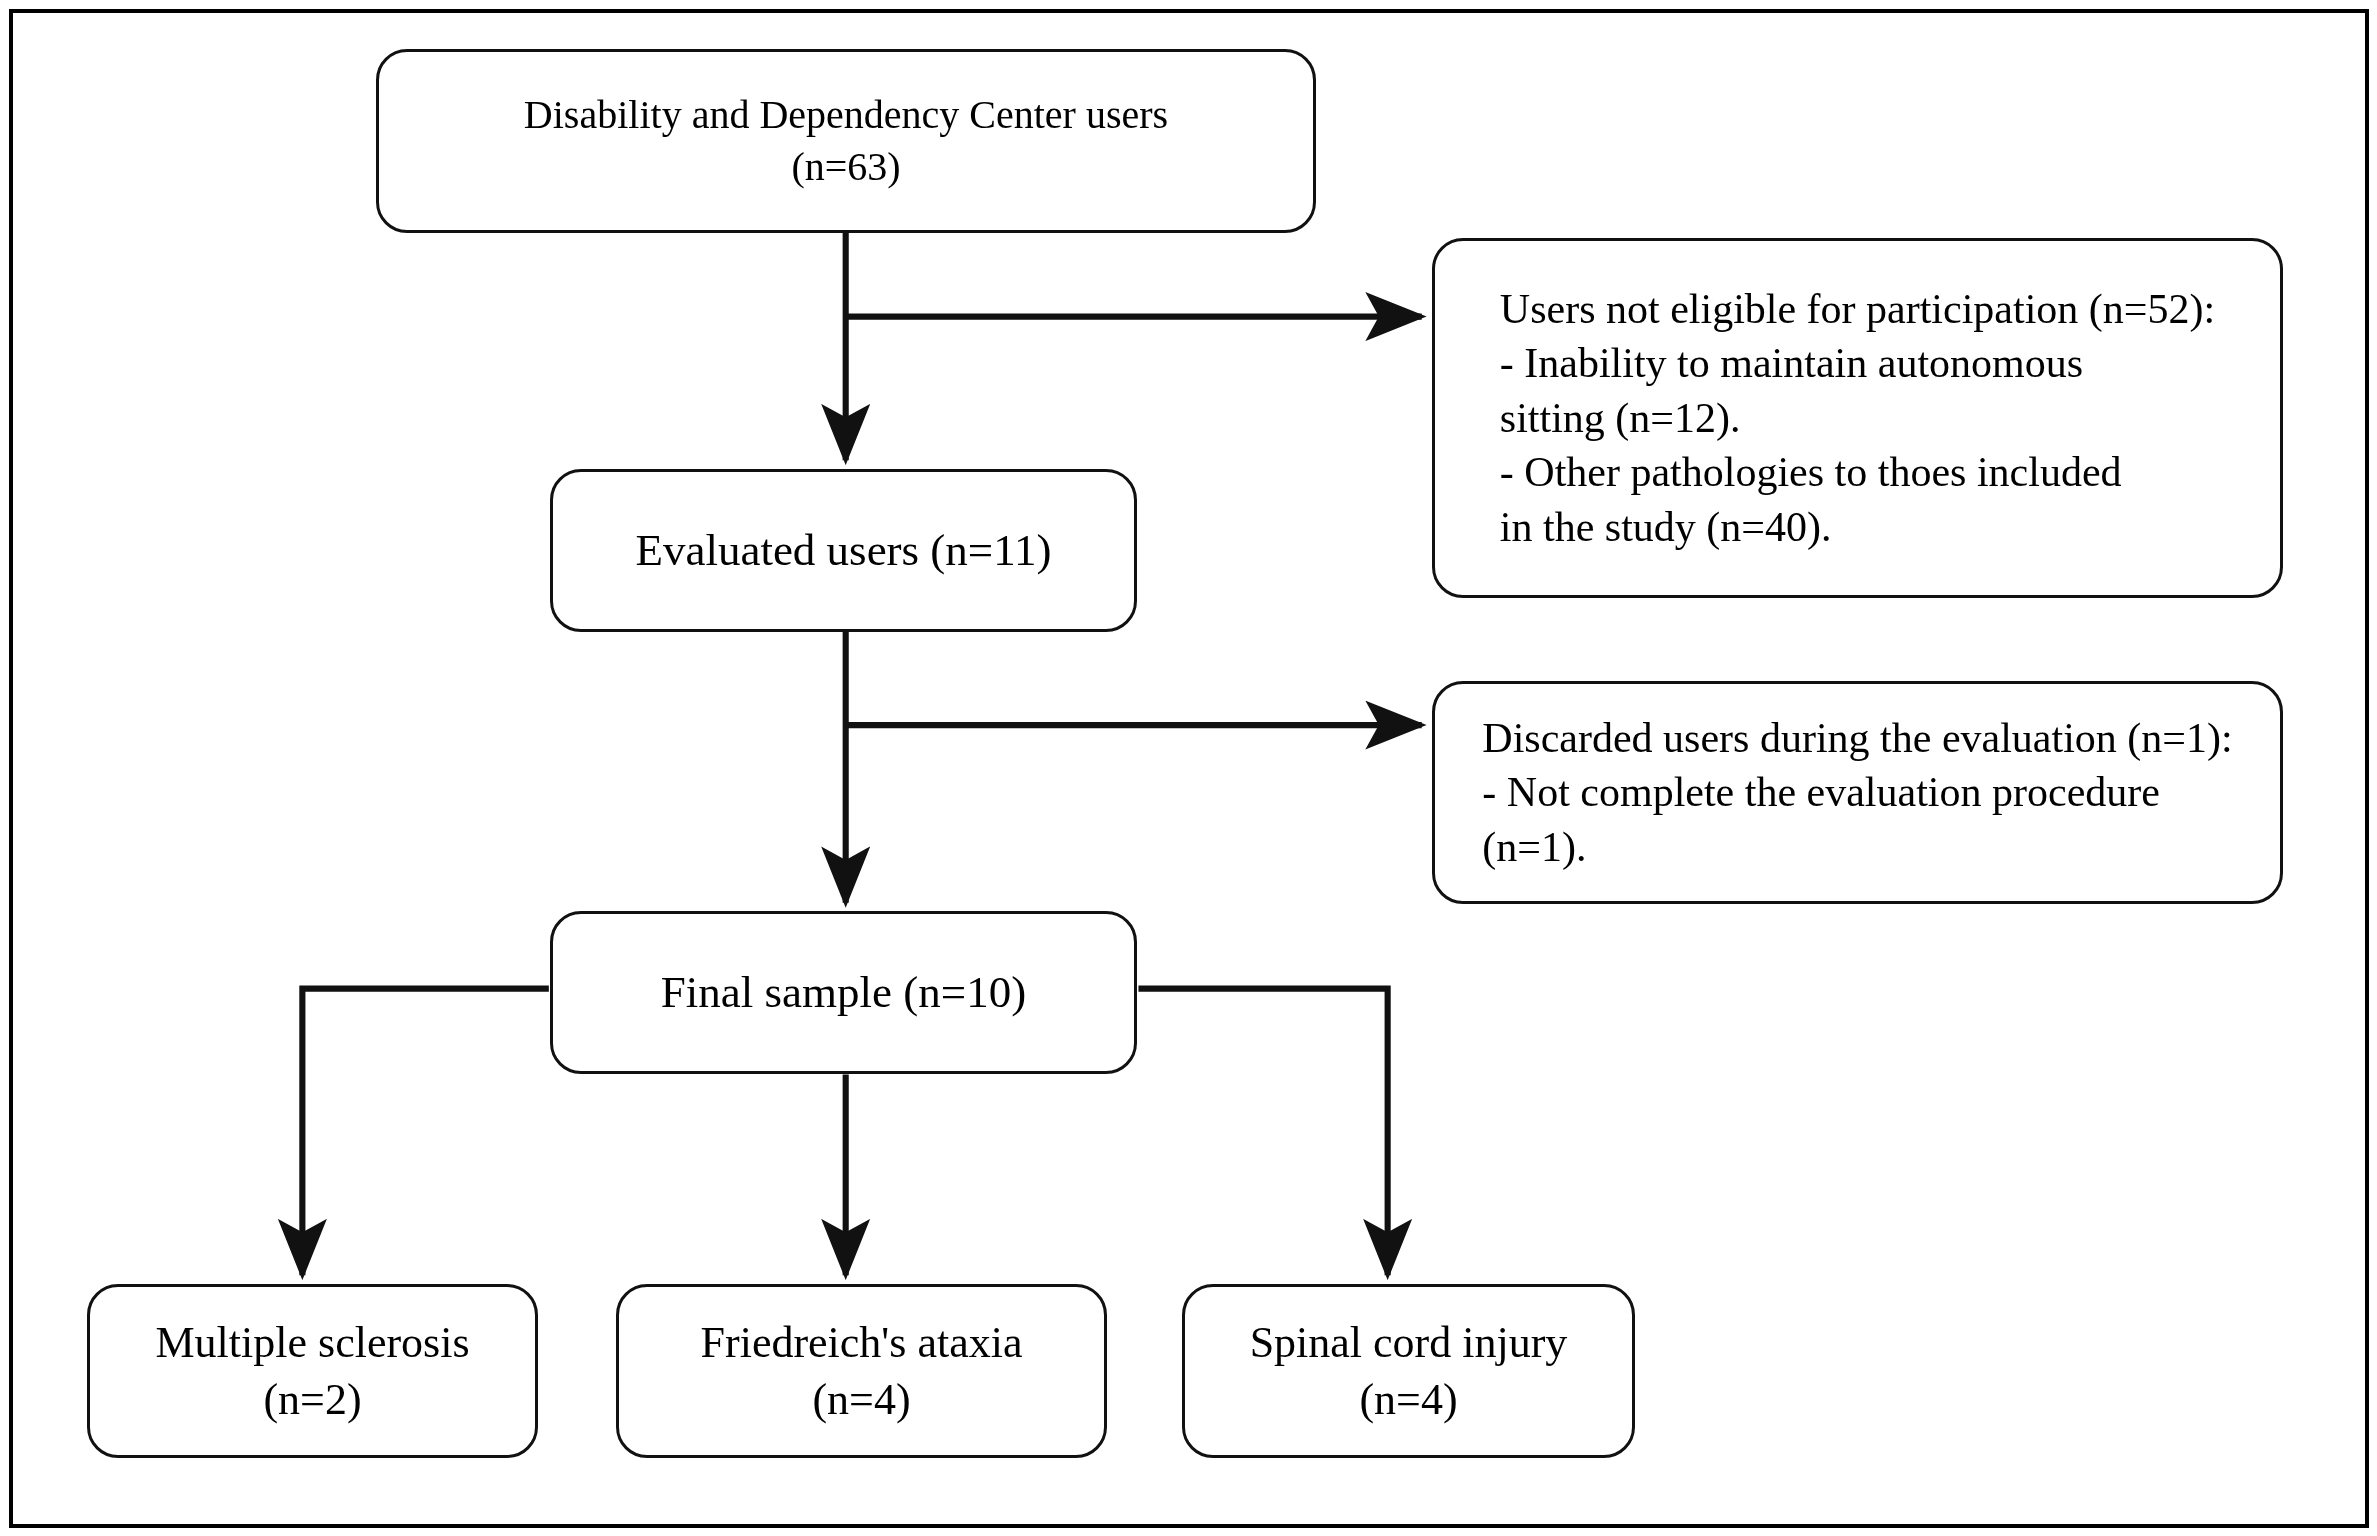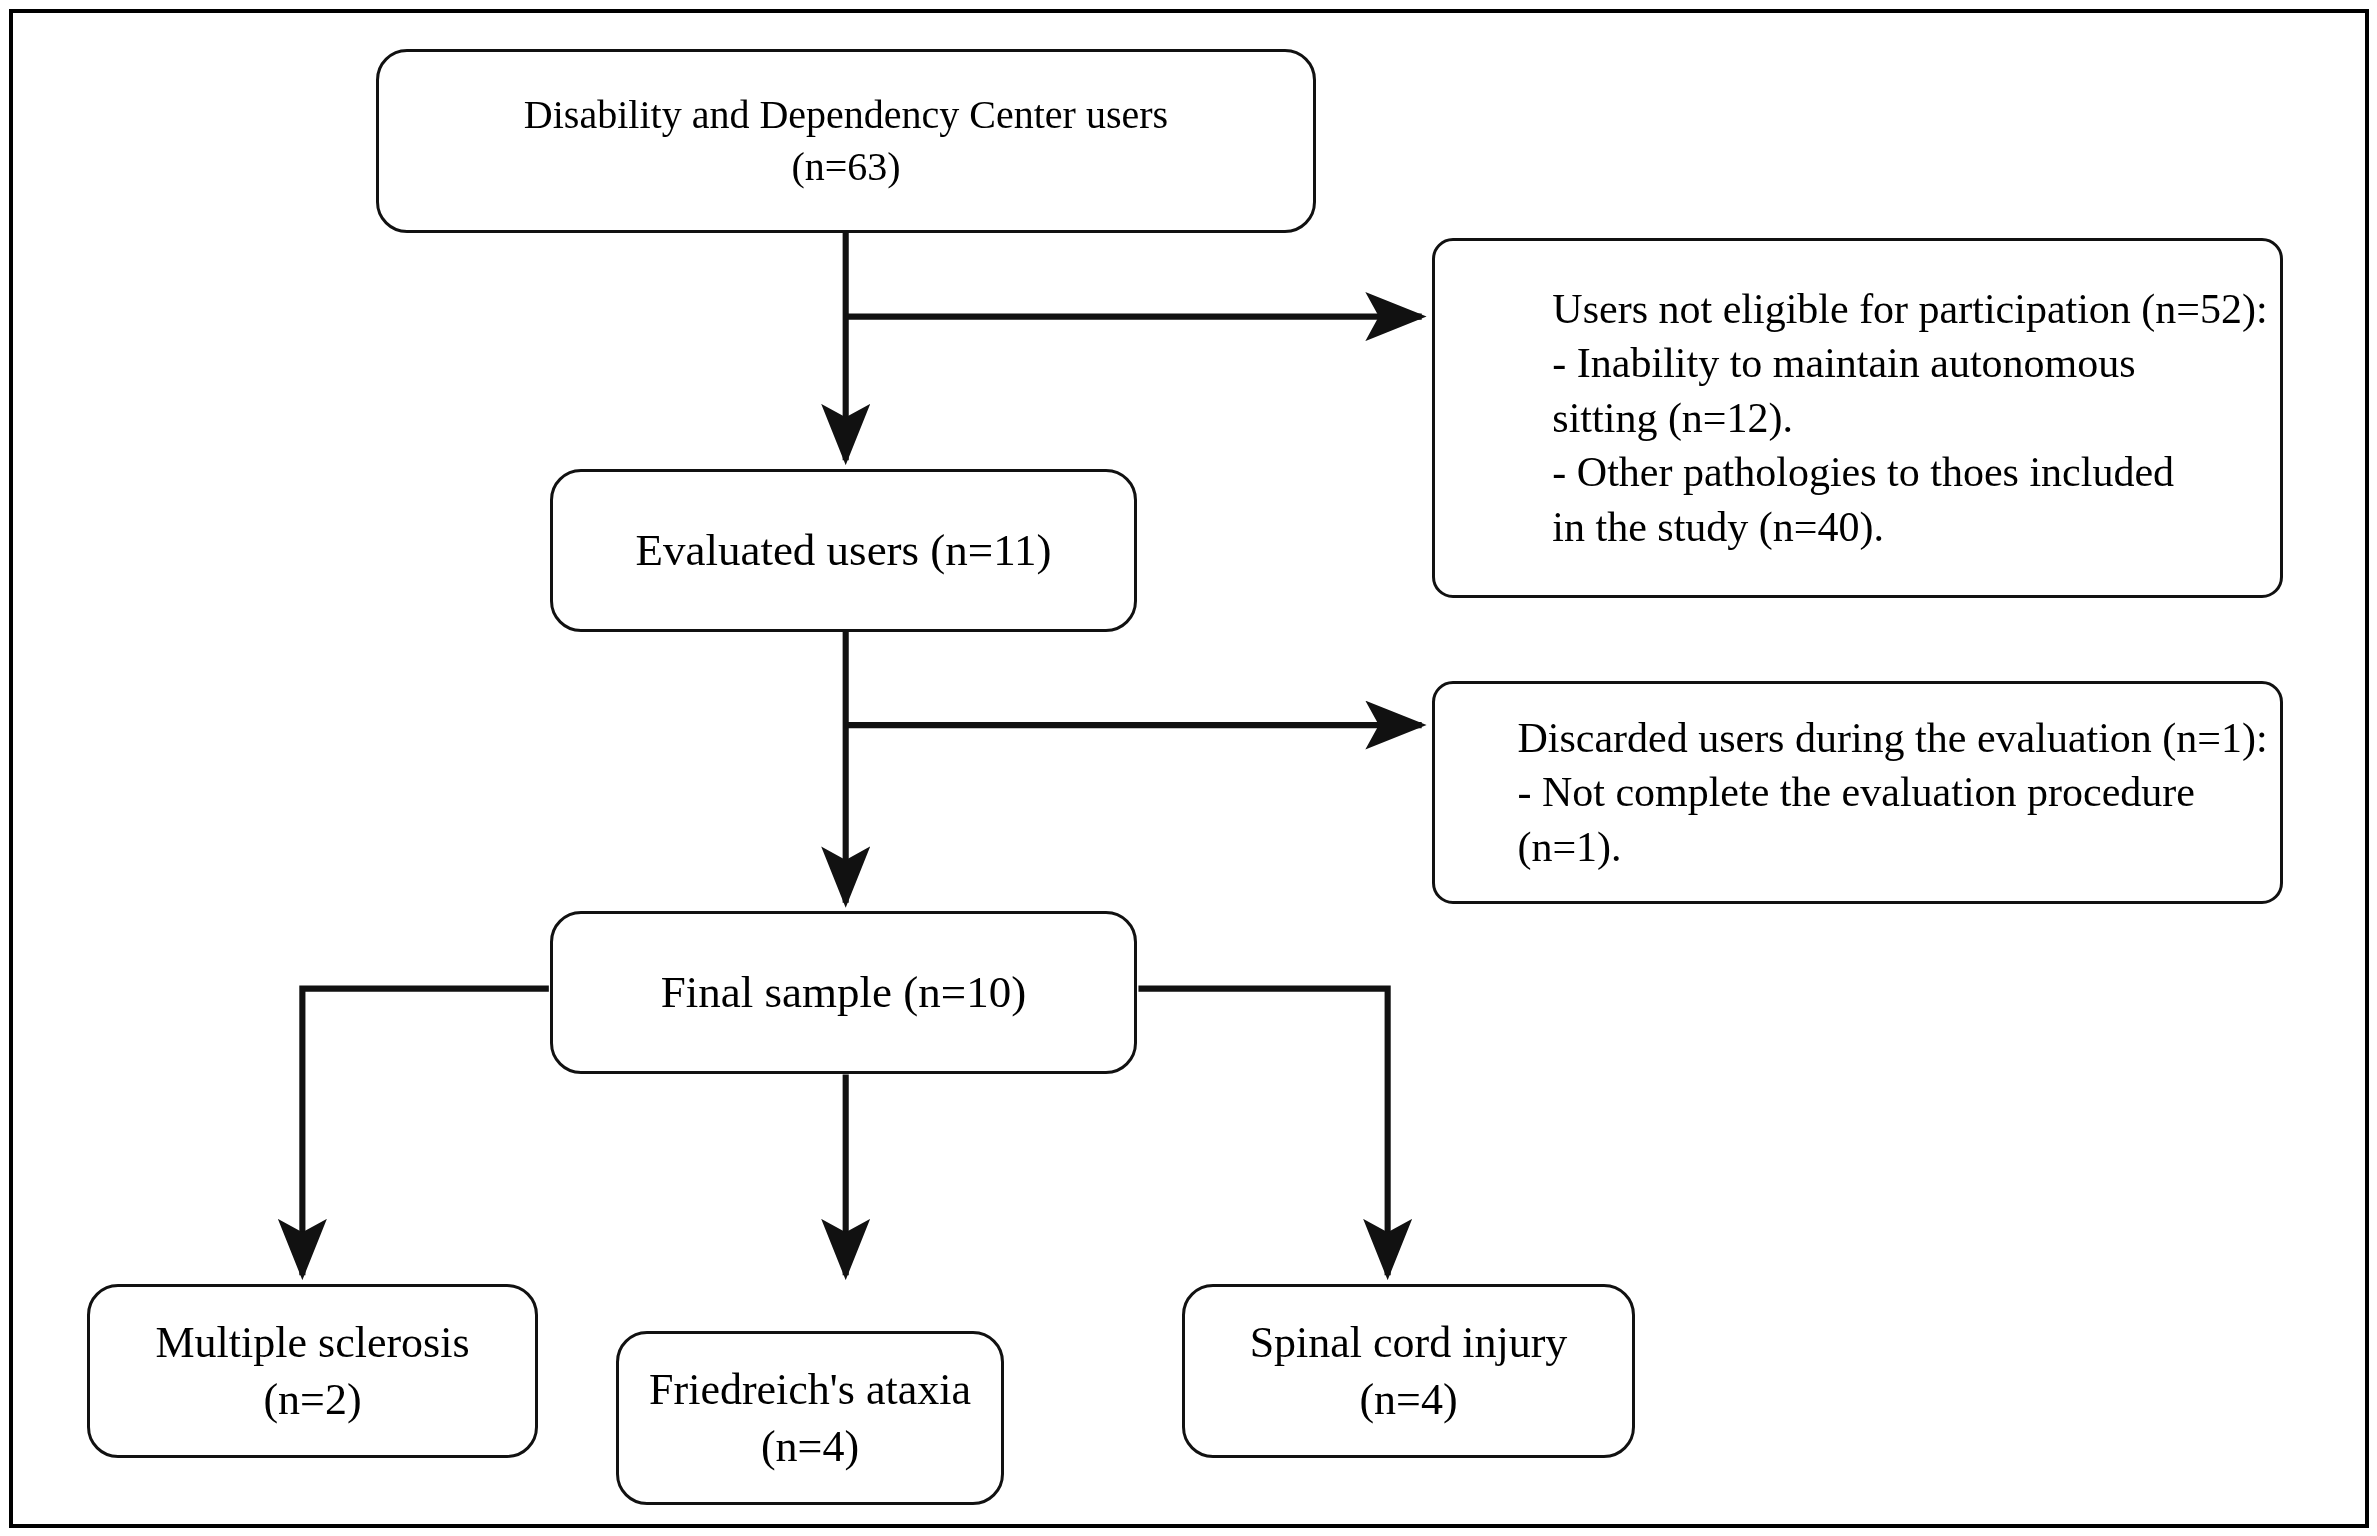--- a/index.html
+++ b/index.html
@@ -42,41 +42,40 @@
     border-radius: 31px;
     background: #ffffff;
     display: flex;
     align-items: center;
     justify-content: center;
     text-align: center;
     color: #000000;
     line-height: 1.30;
   }
   .node.left-align {
-    justify-content: flex-end;
+    justify-content: center;
     text-align: left;
     padding-left: 12.3px;
     padding-right: 12.3px;
-    border-radius: 21px;
   }
   .node .node-text {
     display: block;
     white-space: pre-line;
   }
 
   
   #node-source      { left: 376px;  top: 49px;   width: 940px; height: 184px; font-size: 40px; }
   #node-evaluated   { left: 550px;  top: 469px;  width: 587px;  height: 163px; font-size: 45px; }
   #node-final       { left: 550px;  top: 911px; width: 587px;  height: 163px; font-size: 45px; }
 
   #node-not-eligible{ left: 1432px; top: 238px;  width: 851px; height: 360px; font-size: 42px; }
   #node-discarded   { left: 1432px; top: 681px; width: 851px; height: 223px; font-size: 42px; }
 
   #node-ms          { left: 87px;  top: 1284px; width: 451px;  height: 174px; font-size: 44px; }
-  #node-fa          { left: 616px;  top: 1284px; width: 388px;  height: 174px; font-size: 44px; margin-top: 47px; }
+  #node-fa          { left: 616px;  top: 1284px; width: 491px;  height: 174px; font-size: 44px; }
   #node-sci         { left: 1182px; top: 1284px; width: 453px;  height: 174px; font-size: 44px; }
 </style>
 </head>
 <body>
 
 <div id="canvas">
 
   <div id="outer-frame"></div>
 
   <svg id="connectors" viewBox="0 0 3491 2256" xmlns="http://www.w3.org/2000/svg">

